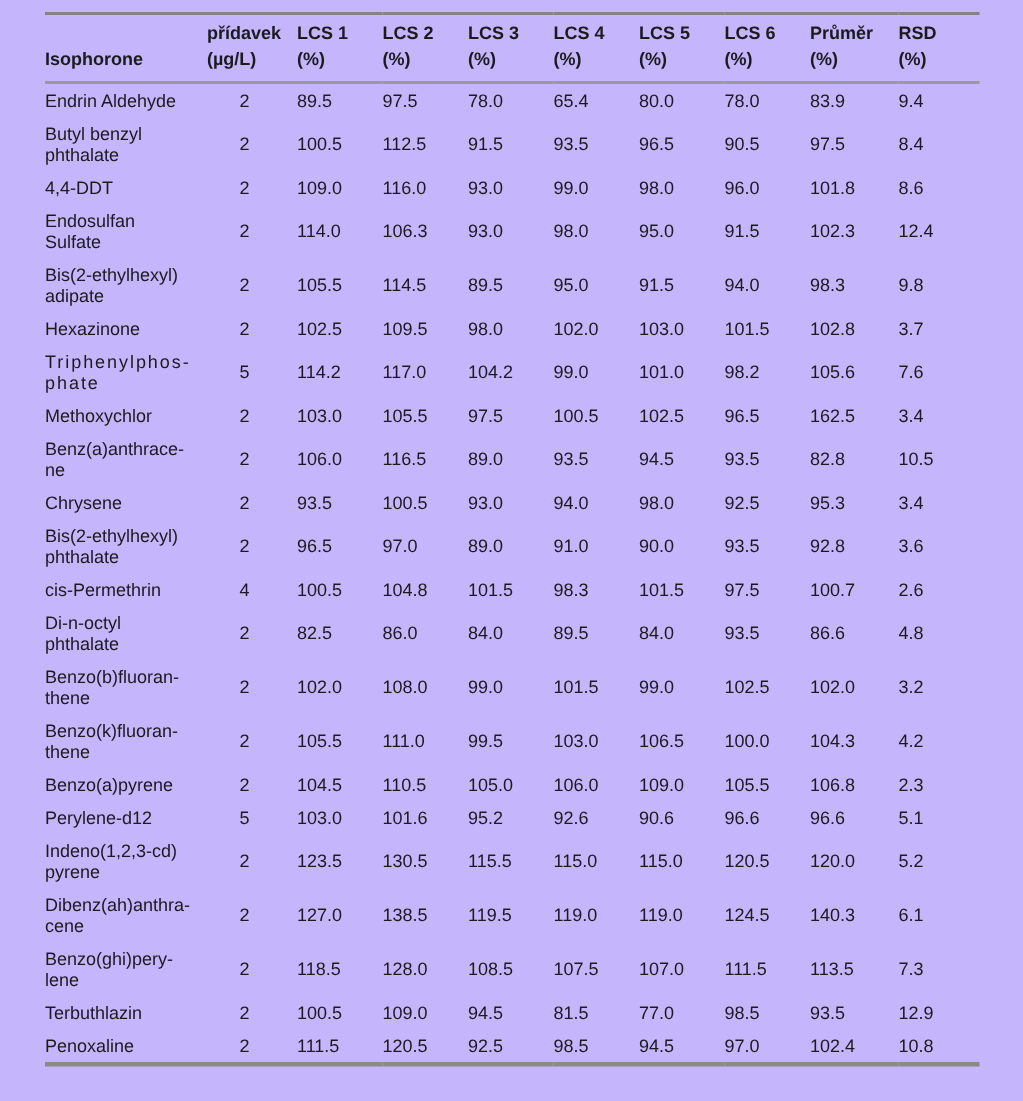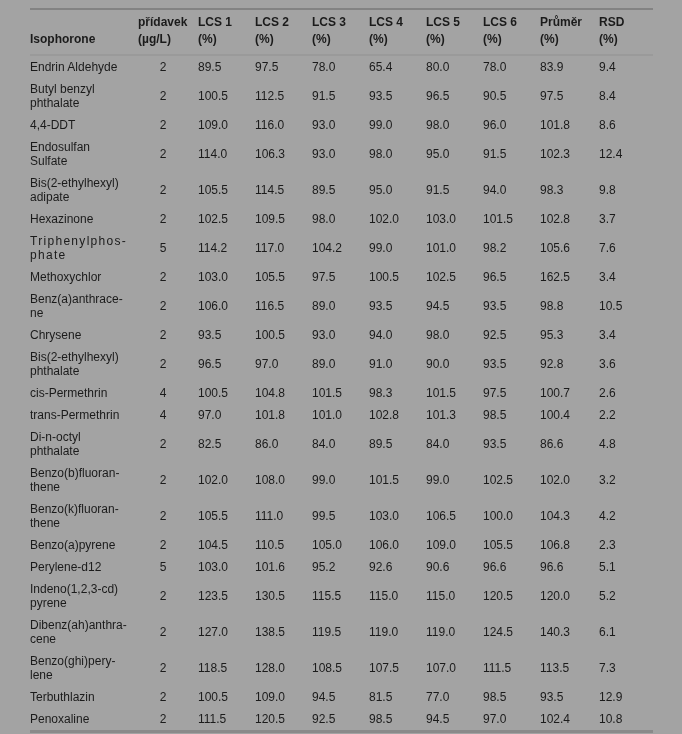--- a/index.html
+++ b/index.html
@@ -5,21 +5,21 @@
   html, body {
     margin: 0;
     padding: 0;
     background: #ffffff;
     font-family: "Liberation Sans", "DejaVu Sans", sans-serif;
   }
   .page {
     width: 682px;
     height: 734px;
     box-sizing: border-box;
-    background: #a3a3a3;
+    background: #c4b5fd;
     padding: 8px 29px 0 30px;
     overflow: hidden;
   }
   table.lcs-table {
     width: 623px;
     table-layout: fixed;
     border-collapse: collapse;
     border-spacing: 0;
     color: #1b1b1b;
     border-top: 2px solid #838383;
@@ -199,21 +199,21 @@
         <tr>
           <td class="col-0">Benz(a)anthrace-
 ne</td>
           <td class="col-1">2</td>
           <td class="col-2">106.0</td>
           <td class="col-3">116.5</td>
           <td class="col-4">89.0</td>
           <td class="col-5">93.5</td>
           <td class="col-6">94.5</td>
           <td class="col-7">93.5</td>
-          <td class="col-8">98.8</td>
+          <td class="col-8">82.8</td>
           <td class="col-9">10.5</td>
         </tr>
         <tr>
           <td class="col-0">Chrysene</td>
           <td class="col-1">2</td>
           <td class="col-2">93.5</td>
           <td class="col-3">100.5</td>
           <td class="col-4">93.0</td>
           <td class="col-5">94.0</td>
           <td class="col-6">98.0</td>
@@ -240,32 +240,20 @@
           <td class="col-2">100.5</td>
           <td class="col-3">104.8</td>
           <td class="col-4">101.5</td>
           <td class="col-5">98.3</td>
           <td class="col-6">101.5</td>
           <td class="col-7">97.5</td>
           <td class="col-8">100.7</td>
           <td class="col-9">2.6</td>
         </tr>
         <tr>
-          <td class="col-0">trans-Permethrin</td>
-          <td class="col-1">4</td>
-          <td class="col-2">97.0</td>
-          <td class="col-3">101.8</td>
-          <td class="col-4">101.0</td>
-          <td class="col-5">102.8</td>
-          <td class="col-6">101.3</td>
-          <td class="col-7">98.5</td>
-          <td class="col-8">100.4</td>
-          <td class="col-9">2.2</td>
-        </tr>
-        <tr>
           <td class="col-0">Di-n-octyl
 phthalate</td>
           <td class="col-1">2</td>
           <td class="col-2">82.5</td>
           <td class="col-3">86.0</td>
           <td class="col-4">84.0</td>
           <td class="col-5">89.5</td>
           <td class="col-6">84.0</td>
           <td class="col-7">93.5</td>
           <td class="col-8">86.6</td>

